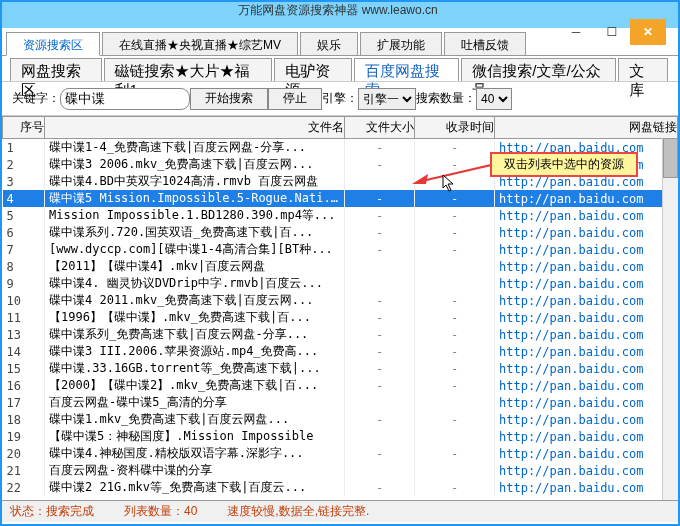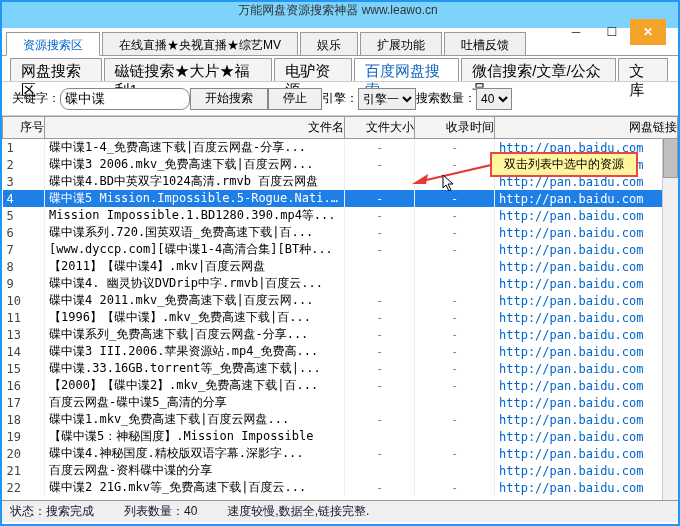--- a/index.html
+++ b/index.html
@@ -24,21 +24,21 @@
 td { border-right: 1px solid #eee; height: 16px; padding: 0 4px; white-space: nowrap; overflow: hidden; text-overflow: ellipsis; font-family: SimSun, monospace; }
 td.num { text-align: left; color: #444; }
 td.center { text-align: center; color: #888; }
 td.link { color: #0066cc; }
 tr.selected td { background: #1E7FE6; color: #fff !important; }
 .tooltip-box { position: absolute; top: 36px; right: 40px; background: #FFF59D; border: 2px solid #ef4444; padding: 2px 12px; font-size: 12px; z-index: 5; }
 .red-arrow { position: absolute; top: 40px; left: 410px; width: 110px; height: 30px; z-index: 4; pointer-events: none; }
 .cursor-svg { position: absolute; top: 58px; left: 440px; z-index: 6; pointer-events: none; }
 .scrollbar { position: absolute; right: 0; top: 22px; bottom: 0; width: 16px; background: #f0f0f0; border-left: 1px solid #ccc; }
 .scroll-thumb { position: absolute; top: 0; width: 100%; height: 40px; background: #c0c0c0; border: 1px solid #999; }
-.statusbar { height: 22px; background: #f0f0f0; border-top: 1px solid #999; display: flex; align-items: center; font-size: 12px; padding: 0 8px; gap: 30px; color: #0f172a; }
+.statusbar { height: 22px; background: #f0f0f0; border-top: 1px solid #999; display: flex; align-items: center; font-size: 12px; padding: 0 8px; gap: 30px; color: #c2410c; }
 </style>
 </head>
 <body>
 
 <div class="titlebar">
   <span>万能网盘资源搜索神器 www.leawo.cn</span>
   <div class="wincontrols">
     <div class="winbtn">─</div>
     <div class="winbtn">☐</div>
     <div class="winbtn close">✕</div>

